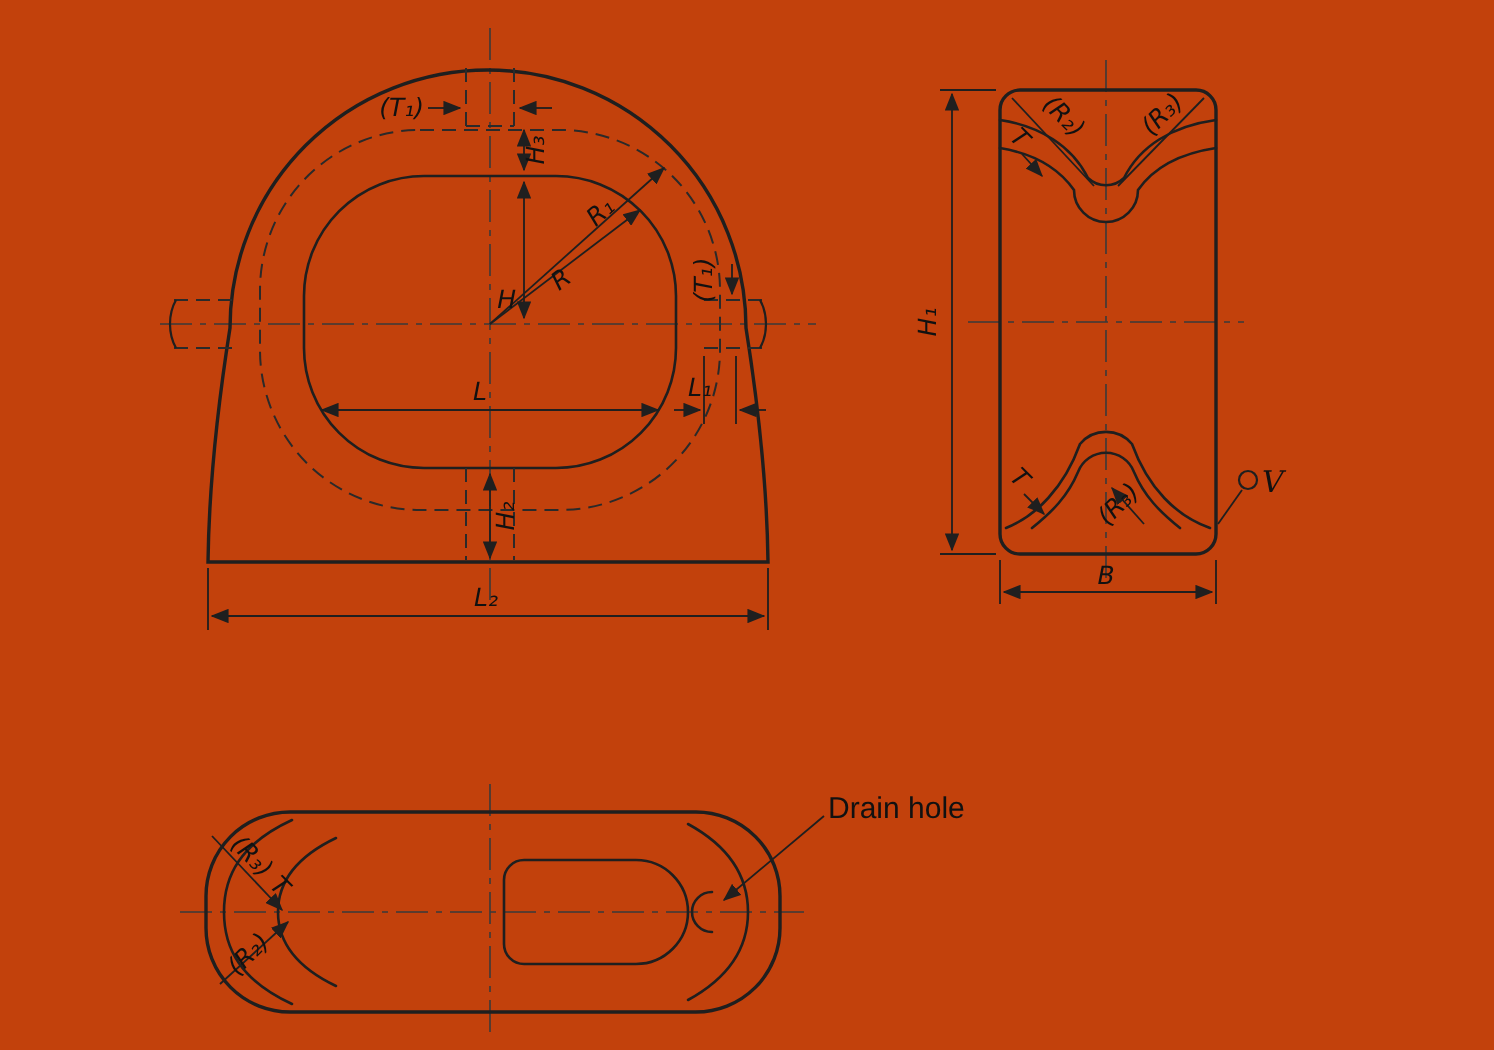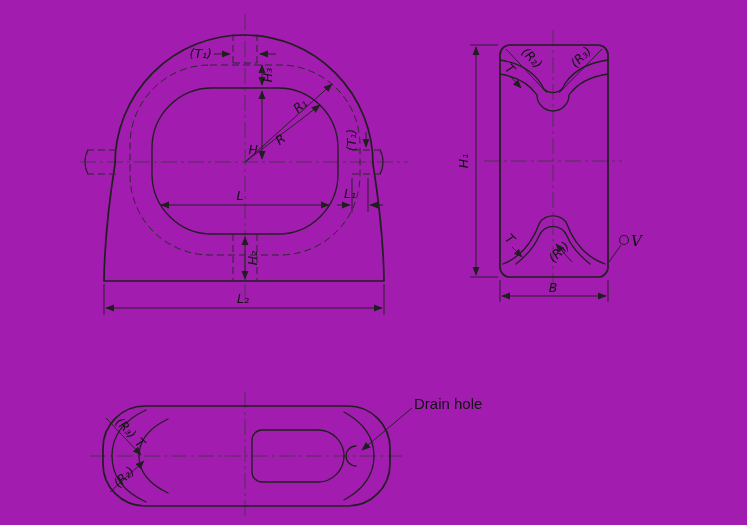--- a/index.html
+++ b/index.html
@@ -1,16 +1,16 @@
 <!DOCTYPE html>
 <html><head>
 <meta charset="utf-8">
 <style>
   html,body{margin:0;padding:0;background:#ffffff;}
-  .stage{position:relative;width:747px;height:525px;background:#a21caf;overflow:hidden;
+  .stage{position:relative;width:747px;height:525px;background:#c2410c;overflow:hidden;
          font-family:"DejaVu Sans",sans-serif;}
   svg{display:block;}
   .outline{fill:none;stroke:#1f1f1f;stroke-width:1.7;stroke-linecap:round;}
   .outline2{fill:none;stroke:#1f1f1f;stroke-width:1.3;stroke-linecap:round;}
   .thin{fill:none;stroke:#1f1f1f;stroke-width:1.1;}
   .dash{fill:none;stroke:#2a2a2a;stroke-width:1;stroke-dasharray:7 4;}
   .center{fill:none;stroke:#3a3a3a;stroke-width:0.8;stroke-dasharray:16 4 3 4;}
   .dim{fill:none;stroke:#1f1f1f;stroke-width:0.9;}
   text.lbl{font:italic 12.5px "DejaVu Sans",sans-serif;fill:#111;}
   text.vmark{font:italic 15px "DejaVu Serif",serif;fill:#111;}

